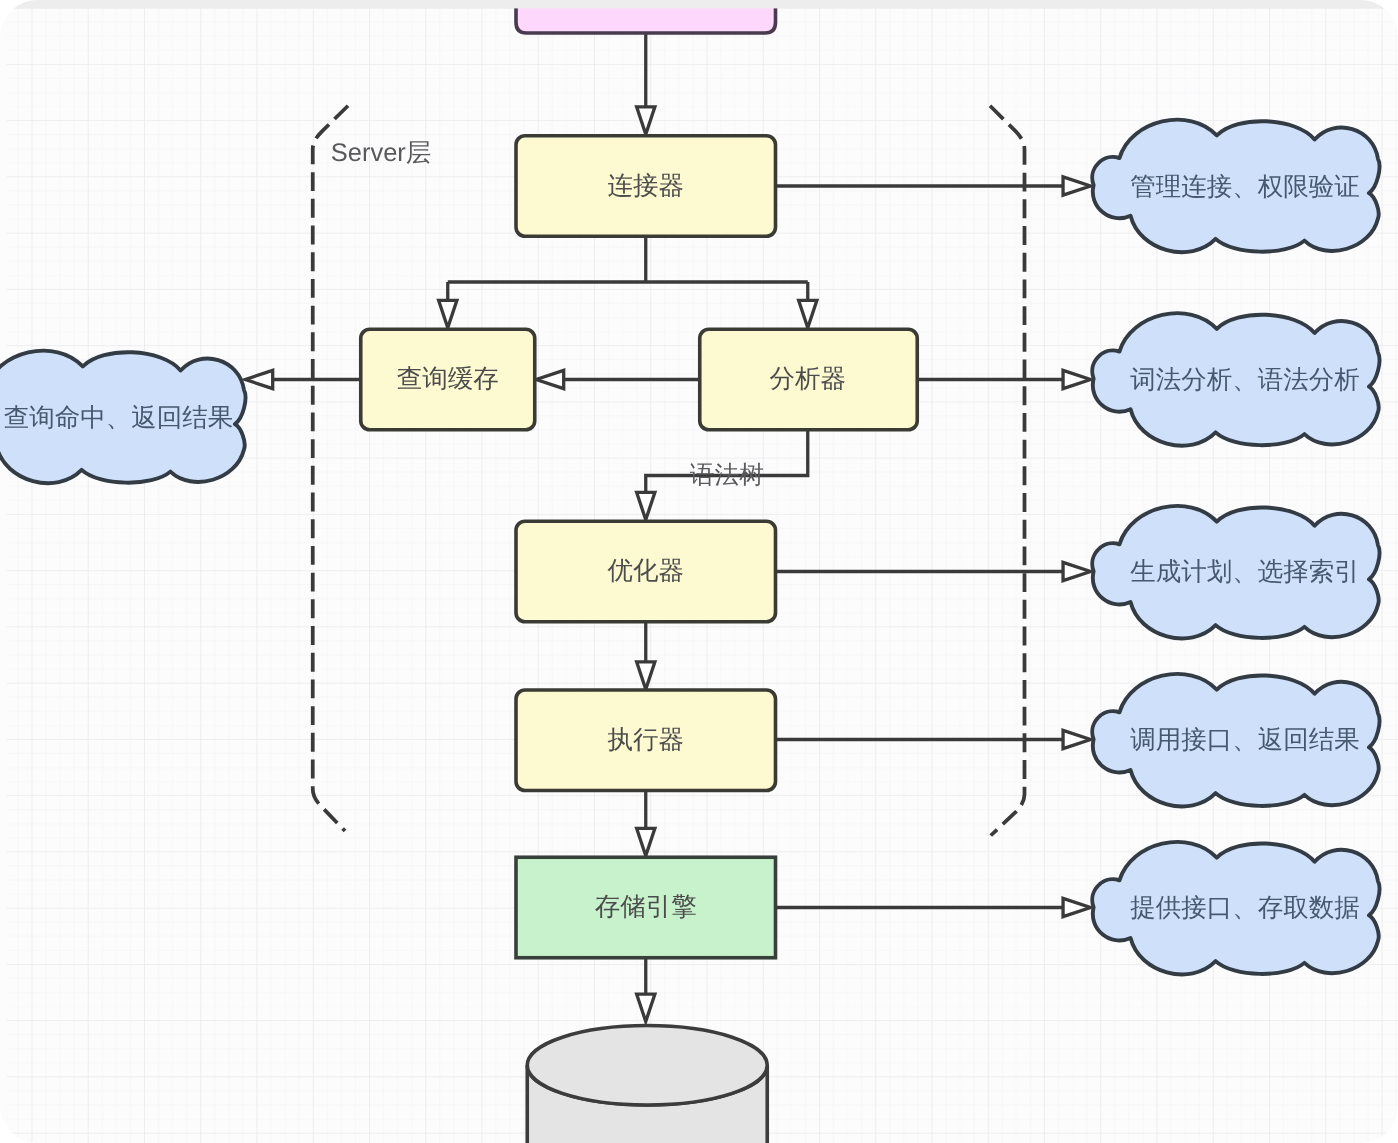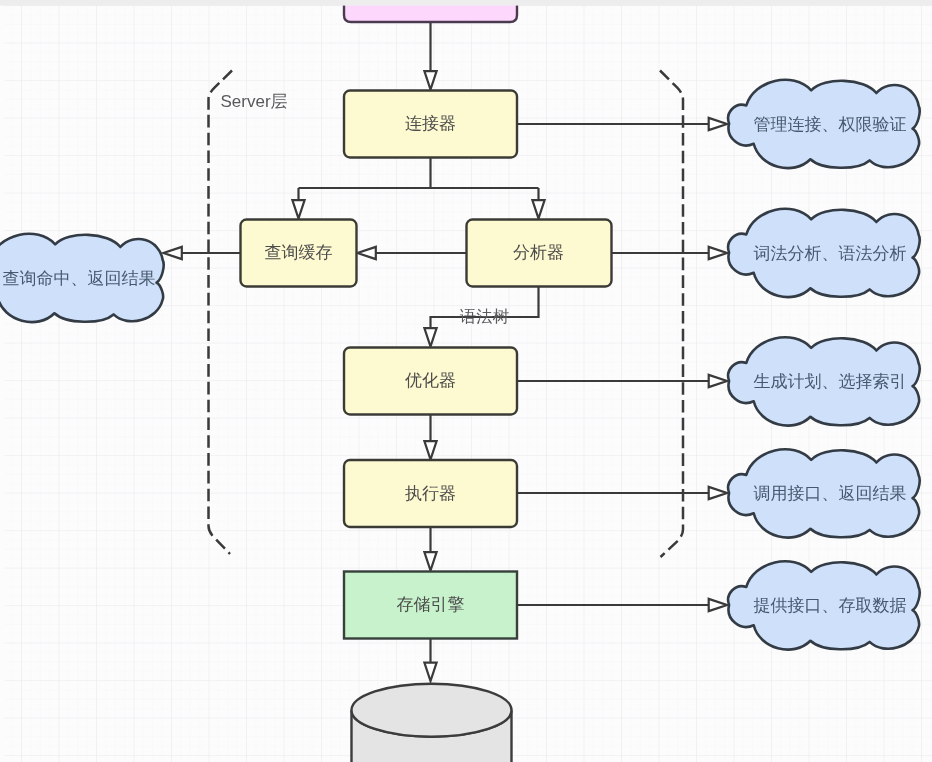--- a/index.html
+++ b/index.html
@@ -1,19 +1,19 @@
 <!DOCTYPE html>
 <html><head>
 <meta charset="utf-8">
 <title>MySQL Architecture Flowchart</title>
 <style>
   html,body{margin:0;padding:0;background:#fff;}
   body{width:932px;height:762px;overflow:hidden;
        font-family:"Liberation Sans",sans-serif;}
-  #canvas{position:relative;width:932px;height:762px;overflow:hidden;}
+  #canvas{position:relative;width:932px;height:762px;overflow:hidden;border-radius:25px;}
   #grid{position:absolute;left:0;top:0;width:932px;height:762px;}
   #art{position:absolute;left:0;top:0;}
   text{font-family:"Liberation Sans",sans-serif;}
 </style>
 </head>
 <body>
 
 <div id="canvas">
 
   <svg id="grid" width="932" height="762" viewBox="0 0 932 762" xmlns="http://www.w3.org/2000/svg">

